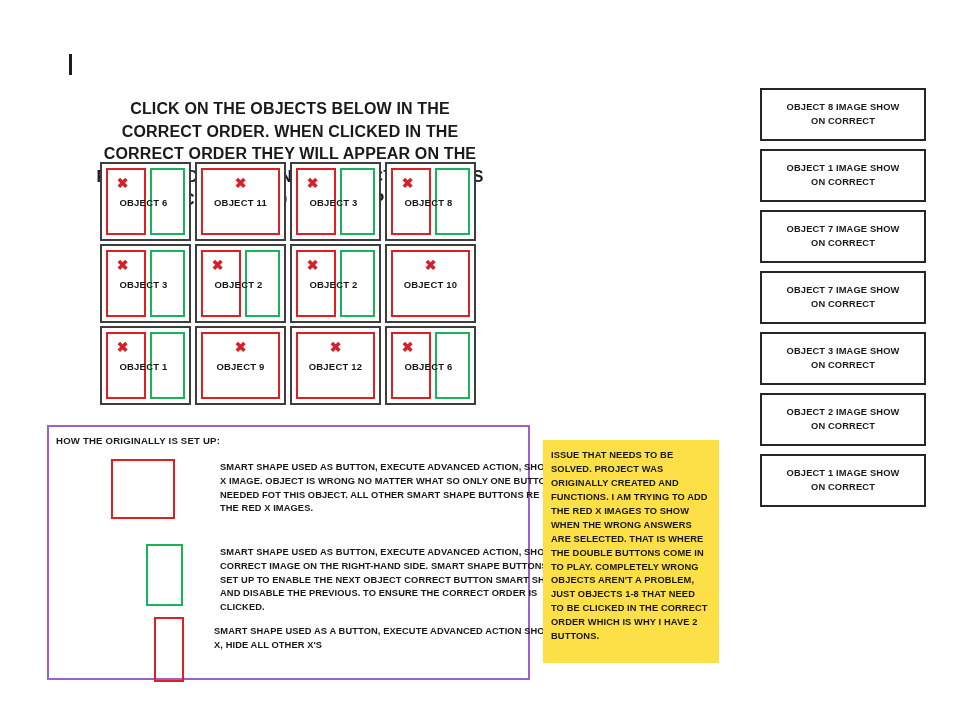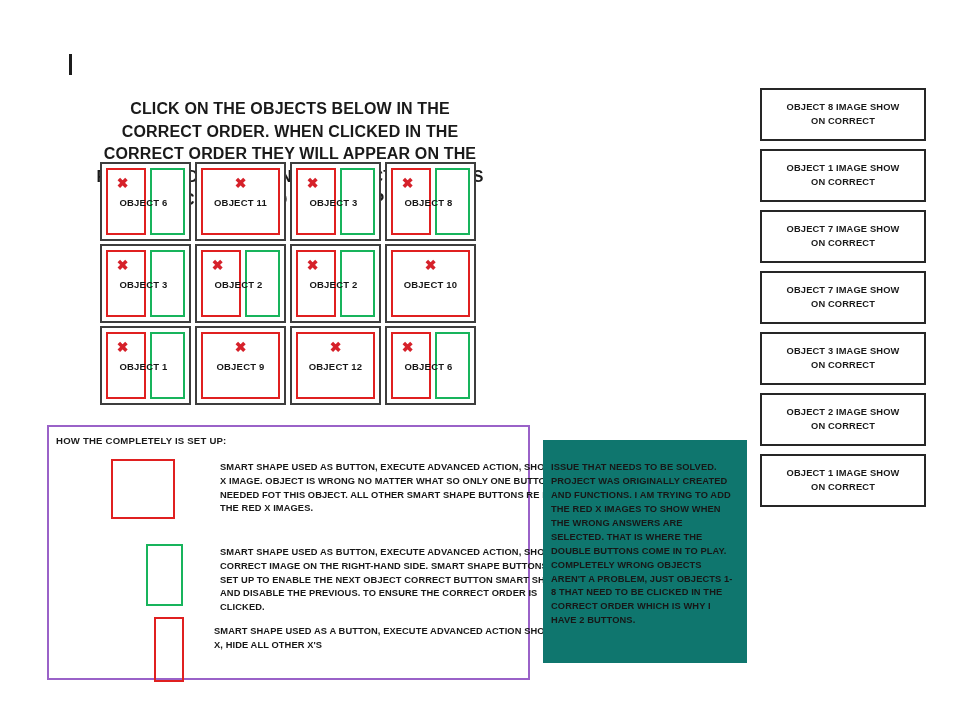--- a/index.html
+++ b/index.html
@@ -177,25 +177,25 @@
 
   #legend-row-3 { left: 105px; top: 190px; }
   #legend-row-3 .legend-swatch { width: 30px; height: 65px; border: 2px solid #e02020; }
   #legend-row-3 .legend-text { width: 350px; margin-left: 30px; margin-top: 8px; }
 
   
   #issue-note {
     position: absolute;
     left: 543px;
     top: 440px;
-    width: 204px;
+    width: 176px;
     height: 223px;
-    background: #0f766e;
-    box-sizing: border-box;
-    padding: 21px 10px 0 8px;
+    background: #fde047;
+    box-sizing: border-box;
+    padding: 9px 10px 0 8px;
     font-size: 9.3px;
     font-weight: bold;
     line-height: 1.5;
     letter-spacing: 0.1px;
     color: #171717;
   }
 </style>
 </head>
 <body>
 
@@ -326,21 +326,21 @@
     <div class="right-item">OBJECT 8 IMAGE SHOW ON CORRECT</div>
     <div class="right-item">OBJECT 1 IMAGE SHOW ON CORRECT</div>
     <div class="right-item">OBJECT 7 IMAGE SHOW ON CORRECT</div>
     <div class="right-item">OBJECT 7 IMAGE SHOW ON CORRECT</div>
     <div class="right-item">OBJECT 3 IMAGE SHOW ON CORRECT</div>
     <div class="right-item">OBJECT 2 IMAGE SHOW ON CORRECT</div>
     <div class="right-item">OBJECT 1 IMAGE SHOW ON CORRECT</div>
   </div>
 
 <div id="legend-box">
-  <div id="legend-title">HOW THE COMPLETELY IS SET UP:</div>
+  <div id="legend-title">HOW THE ORIGINALLY IS SET UP:</div>
 
   <div class="legend-row" id="legend-row-1">
     <div class="legend-swatch"></div>
     <div class="legend-text">SMART SHAPE USED AS BUTTON, EXECUTE ADVANCED ACTION, SHOW RED X IMAGE. OBJECT IS WRONG NO MATTER WHAT SO ONLY ONE BUTTON IS NEEDED FOT THIS OBJECT. ALL OTHER SMART SHAPE BUTTONS RE HIDE THE RED X IMAGES.</div>
   </div>
 
   <div class="legend-row" id="legend-row-2">
     <div class="legend-swatch"></div>
     <div class="legend-text">SMART SHAPE USED AS BUTTON, EXECUTE ADVANCED ACTION, SHOW THE CORRECT IMAGE ON THE RIGHT-HAND SIDE. SMART SHAPE BUTTONS ARE SET UP TO ENABLE THE NEXT OBJECT CORRECT BUTTON SMART SHAPE AND DISABLE THE PREVIOUS. TO ENSURE THE CORRECT ORDER IS CLICKED.</div>
   </div>

